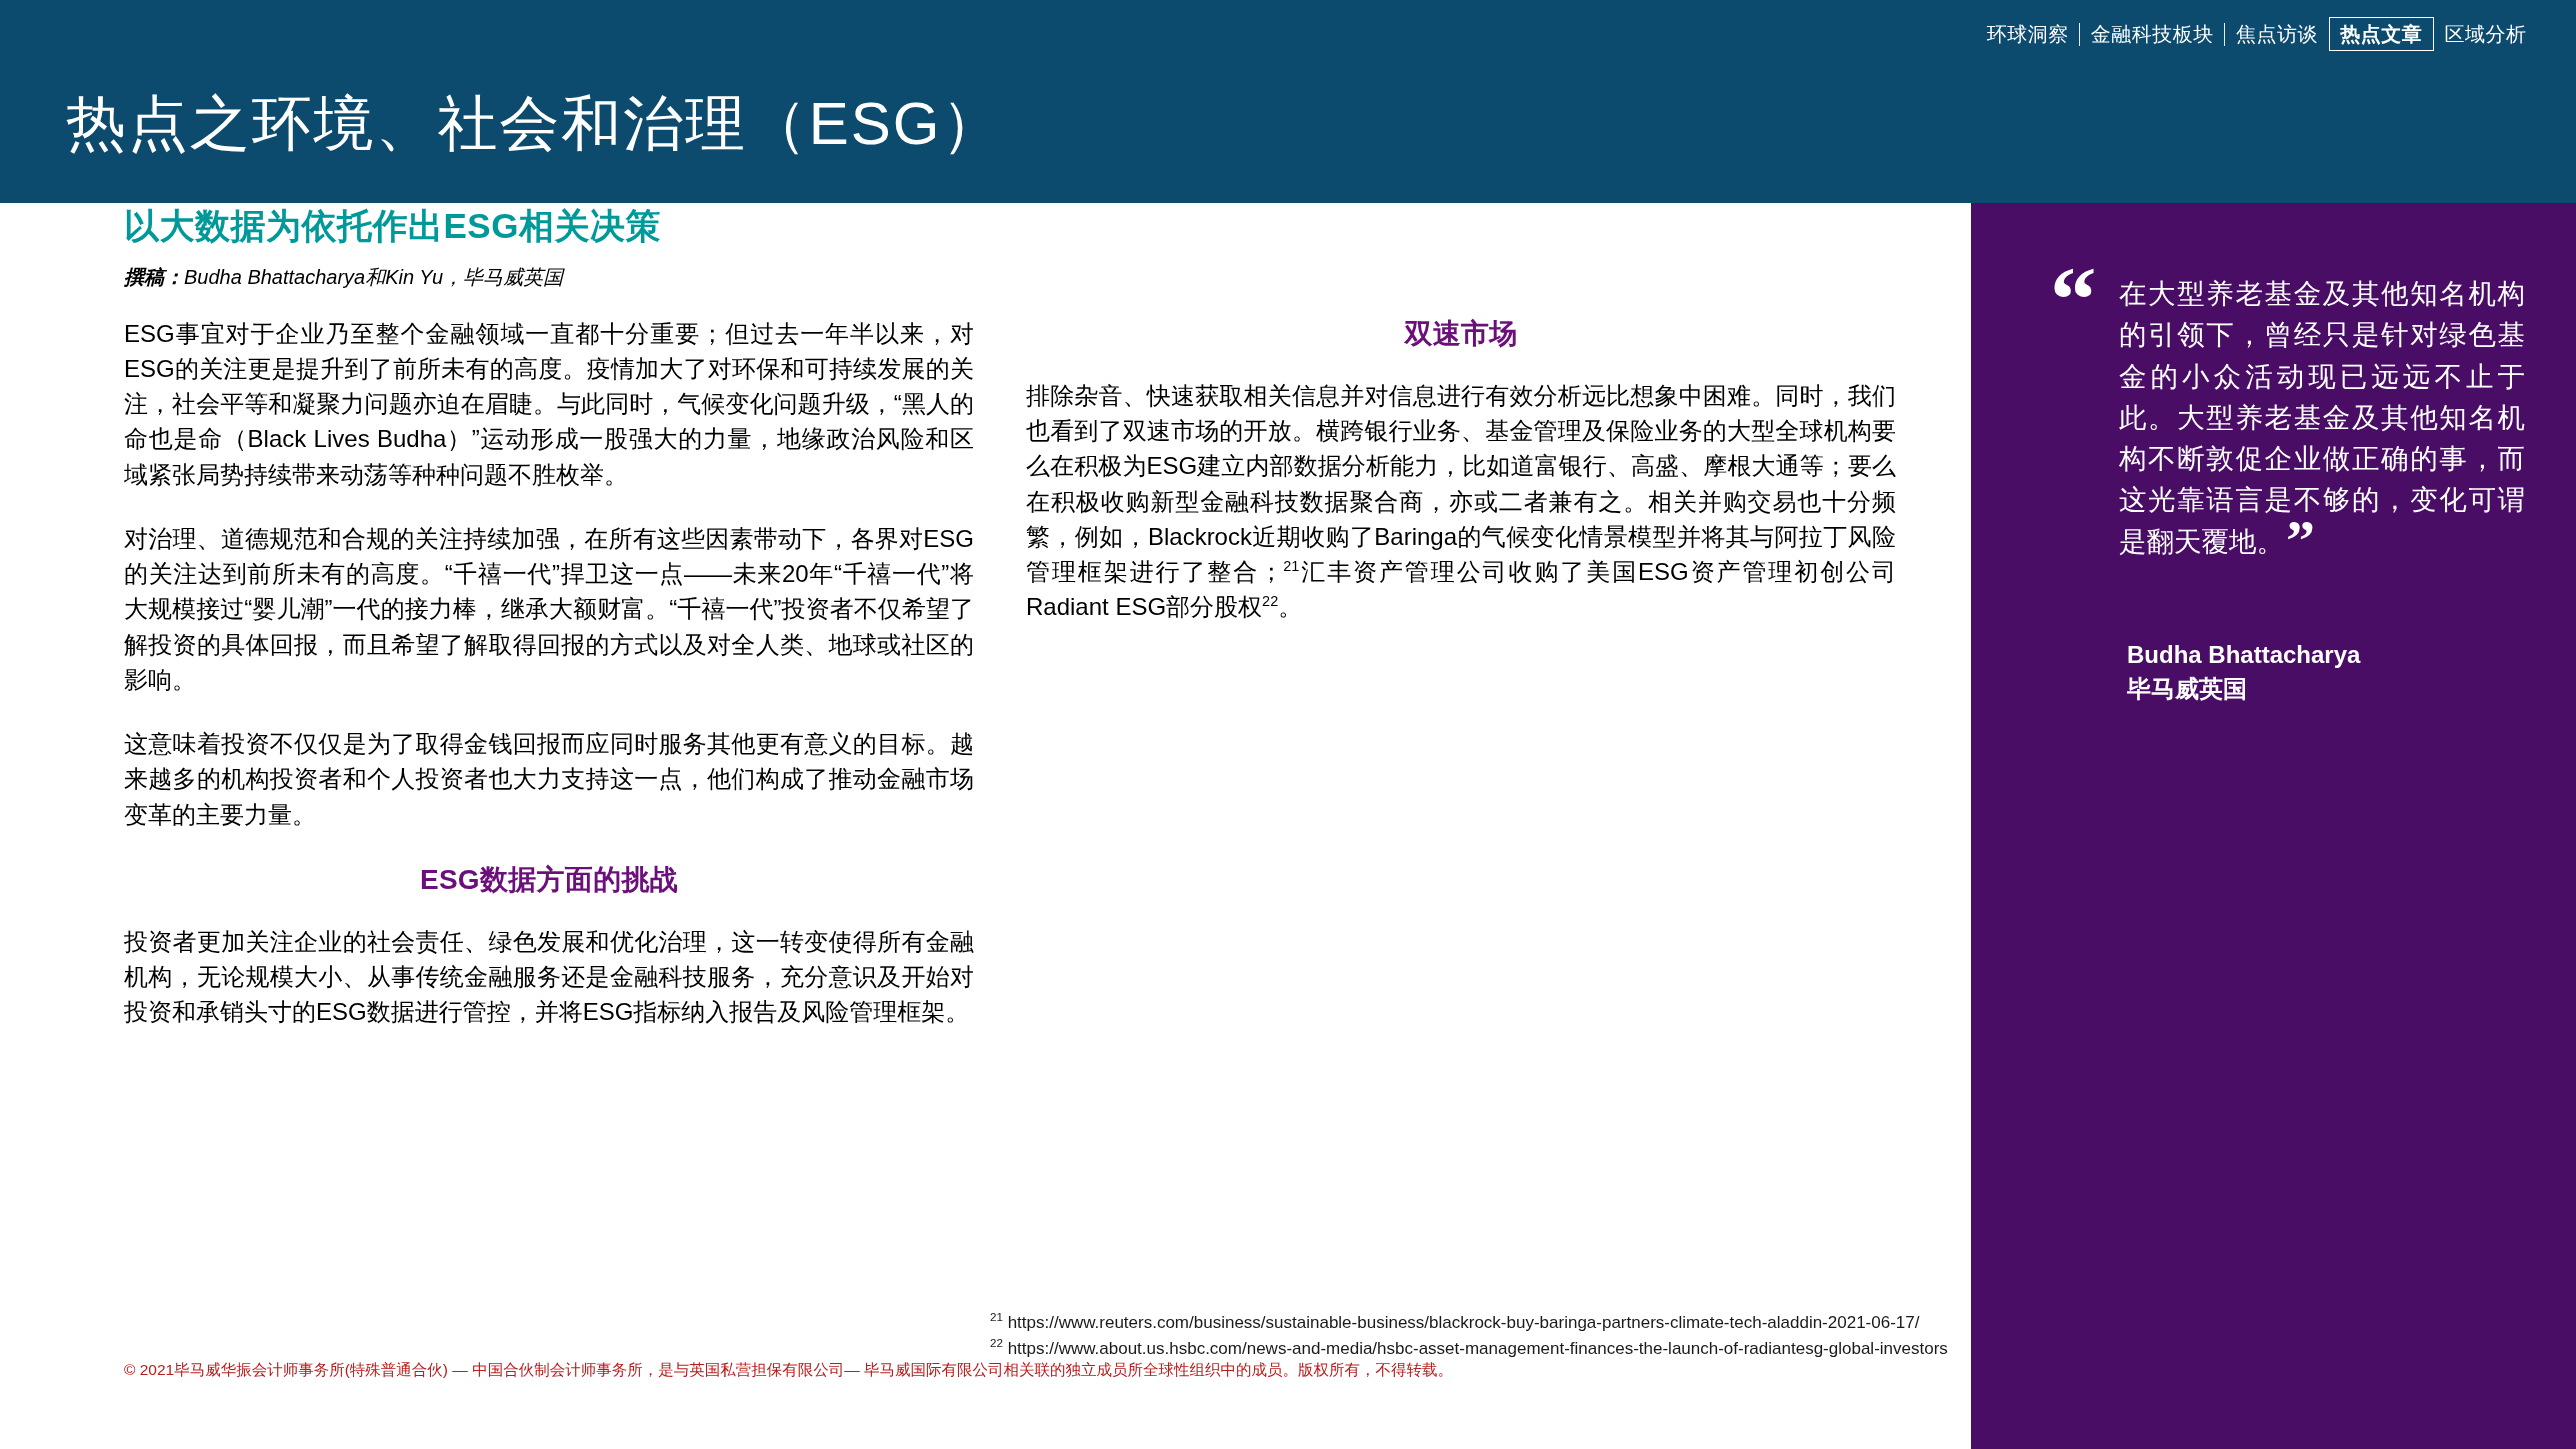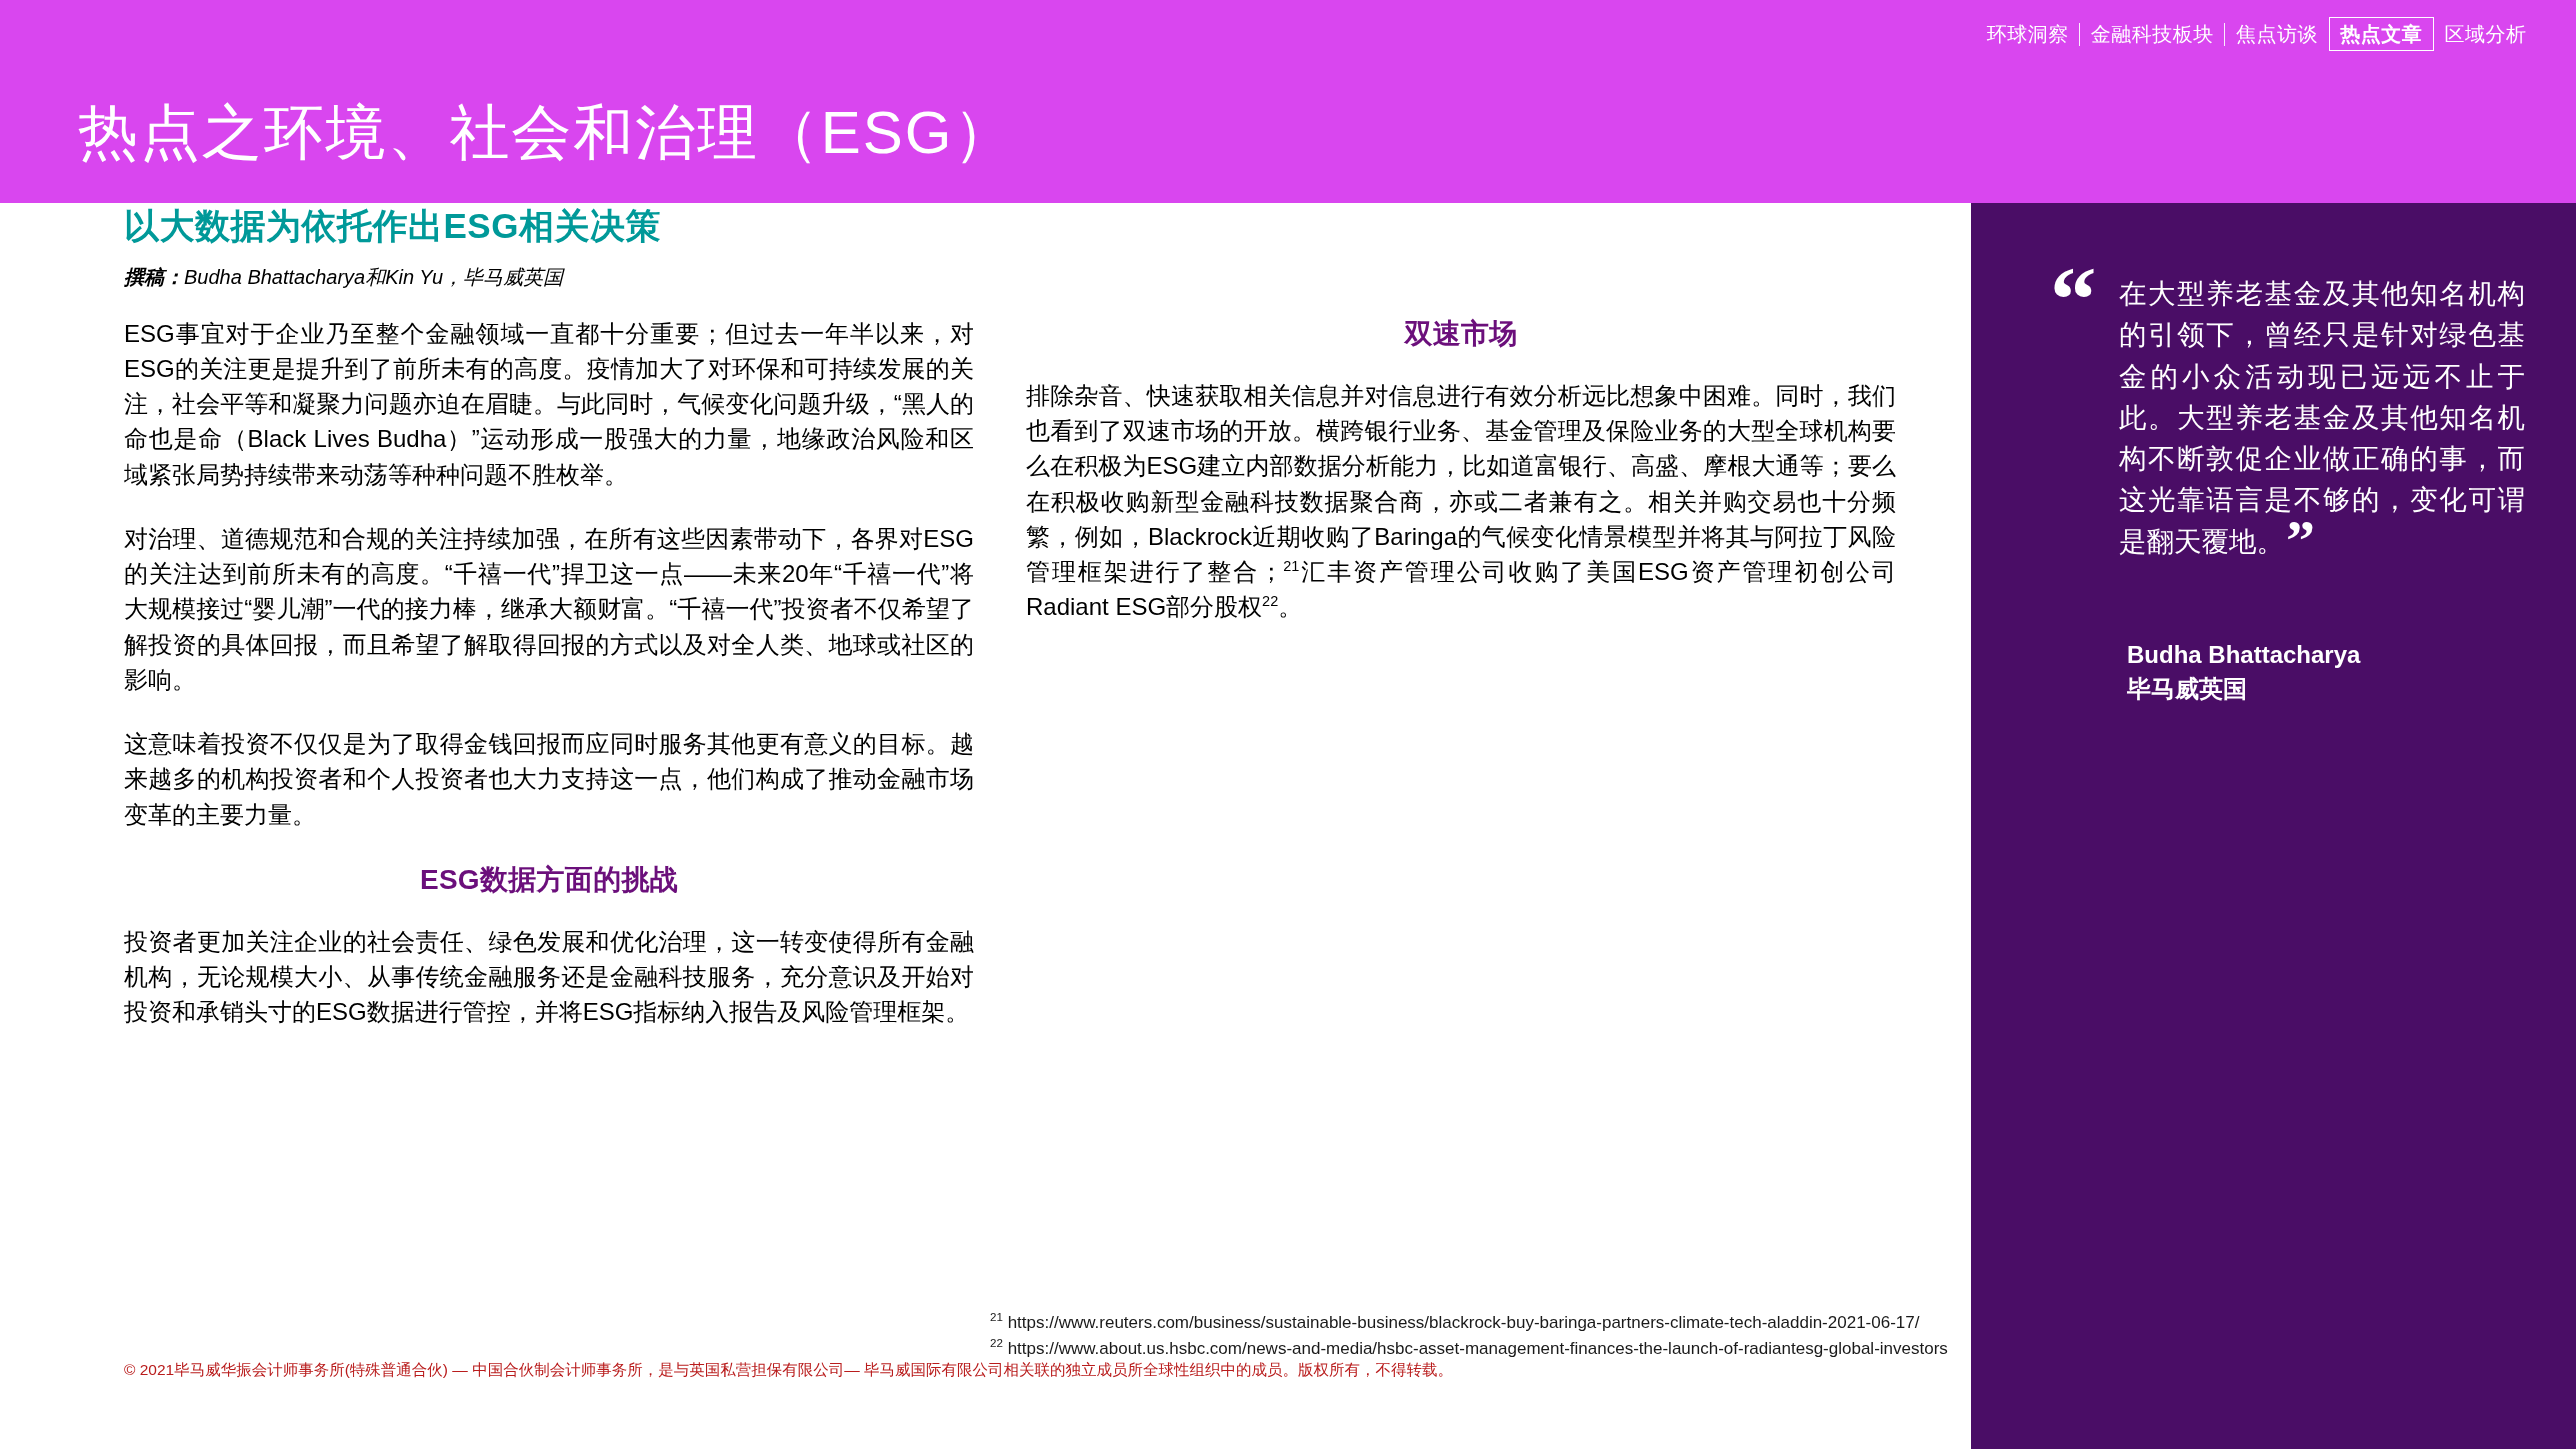--- a/index.html
+++ b/index.html
@@ -15,21 +15,21 @@
     font-family: "Liberation Sans", "DejaVu Sans", sans-serif;
     color: #000000;
   }
 
   
   #header-band {
     position: absolute;
     left: 0; top: 0;
     width: 2576px;
     height: 203px;
-    background: #d946ef;
+    background: #0c4a6e;
   }
   #breadcrumb {
     position: absolute;
     right: 39px;
     top: 17.4px;
     display: flex;
     align-items: center;
     color: #ffffff;
     font-size: 20px;
     line-height: 1;
@@ -46,27 +46,26 @@
     opacity: .9;
   }
   #breadcrumb .crumb.active {
     border: 1.4px solid #ffffff;
     font-weight: bold;
     padding: 5.8px 10.6px;
   }
   #page-title {
     position: absolute;
     left: 66px;
-    top: 53px;
+    top: 44px;
     font-size: 60px;
     color: #ffffff;
     font-weight: 400;
     letter-spacing: 1.9px;
     white-space: nowrap;
-    margin-left: 12px;
   }
 
   
   #content {
     position: absolute;
     left: 0;
     top: 203px;
     width: 2506px;
     height: 1246px;
   }

